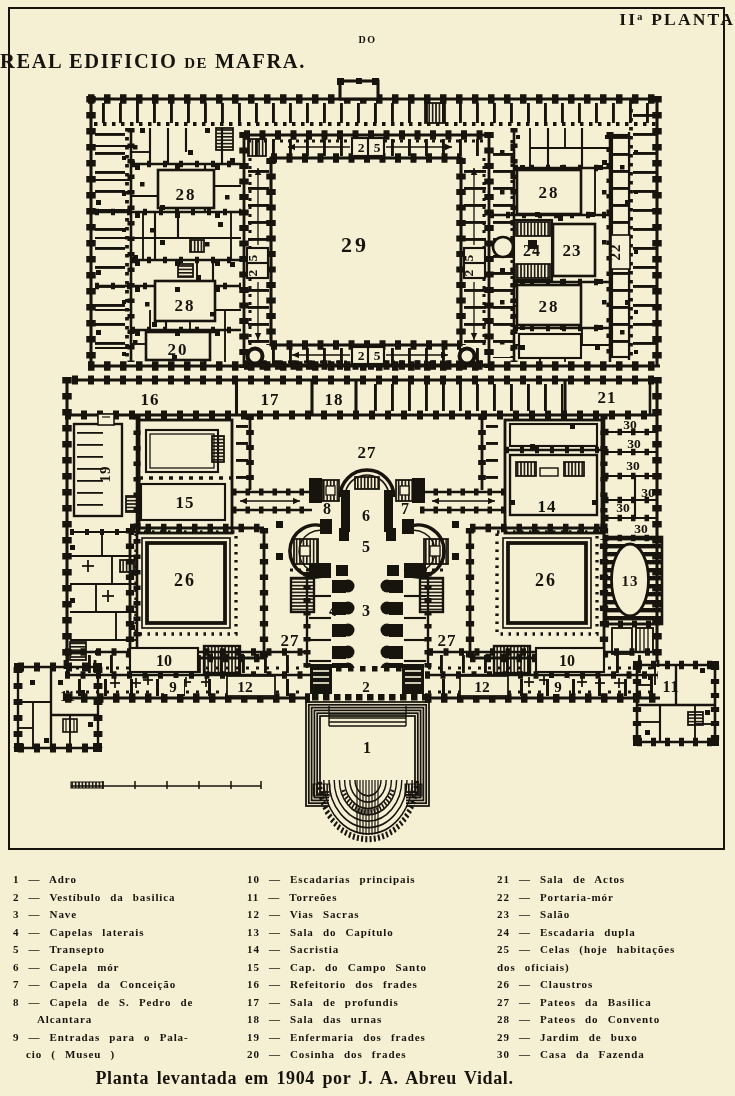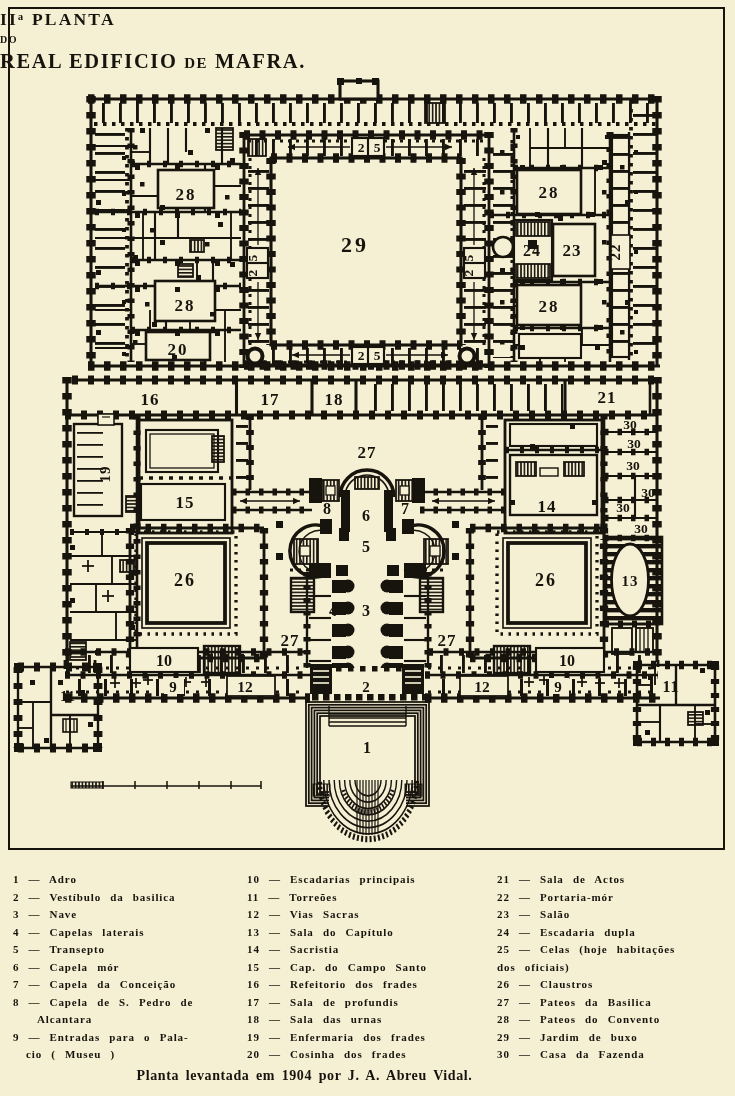--- a/index.html
+++ b/index.html
@@ -1,23 +1,23 @@
 <!DOCTYPE html>
 <html><head><meta charset="utf-8"><title>Planta</title>
 <style>
 html,body{margin:0;padding:0}
 body{width:735px;height:1096px;background:#f5f0d4;position:relative;overflow:hidden;
  font-family:"Liberation Serif",serif;color:#17140d}
 #frame{position:absolute;left:8px;top:7px;width:713px;height:839px;border:2px solid #17140d}
-#t1{position:absolute;top:9px;left:0;width:735px;text-align:left;font-size:17.5px;font-weight:bold;letter-spacing:2.2px}
-#t2{position:absolute;top:34px;left:0;width:735px;text-align:left;font-size:10px;font-weight:bold;letter-spacing:1.5px}
+#t1{position:absolute;top:9px;left:0;width:735px;text-align:right;font-size:17.5px;font-weight:bold;letter-spacing:2.2px}
+#t2{position:absolute;top:34px;left:0;width:735px;text-align:center;font-size:10px;font-weight:bold;letter-spacing:1.5px}
 #t3{position:absolute;top:50px;left:0;width:735px;text-align:left;font-size:20.5px;font-weight:bold;letter-spacing:1.6px}
 #t3 .sm{font-size:15px}
 .leg{position:absolute;font-size:11px;font-weight:bold;line-height:17.5px;white-space:nowrap;letter-spacing:0.9px;word-spacing:5.5px}
-#cap{position:absolute;top:1068px;left:0;width:609px;text-align:center;font-size:14px;font-weight:bold;letter-spacing:0.6px;word-spacing:2.5px}
+#cap{position:absolute;top:1068px;left:0;width:609px;text-align:center;font-size:18px;font-weight:bold;letter-spacing:0.6px;word-spacing:2.5px}
 </style></head><body>
 
 <div id="frame"></div>
 
 <div id="t1">IIᵃ PLANTA</div>
 
 <div id="t2">DO</div>
 
 <div id="t3">REAL EDIFICIO <span class="sm">DE</span> MAFRA.</div>
 <svg width="735" height="1096" style="position:absolute;left:0;top:0">

